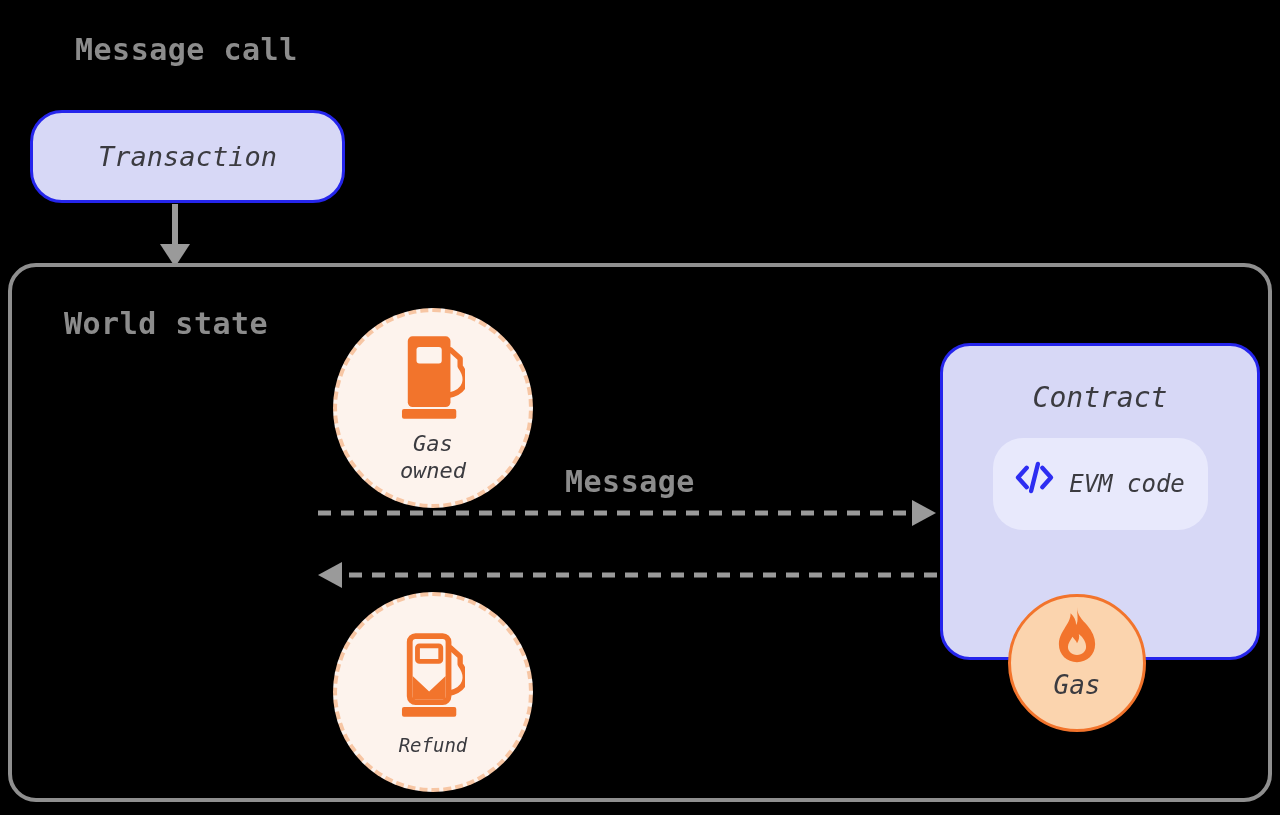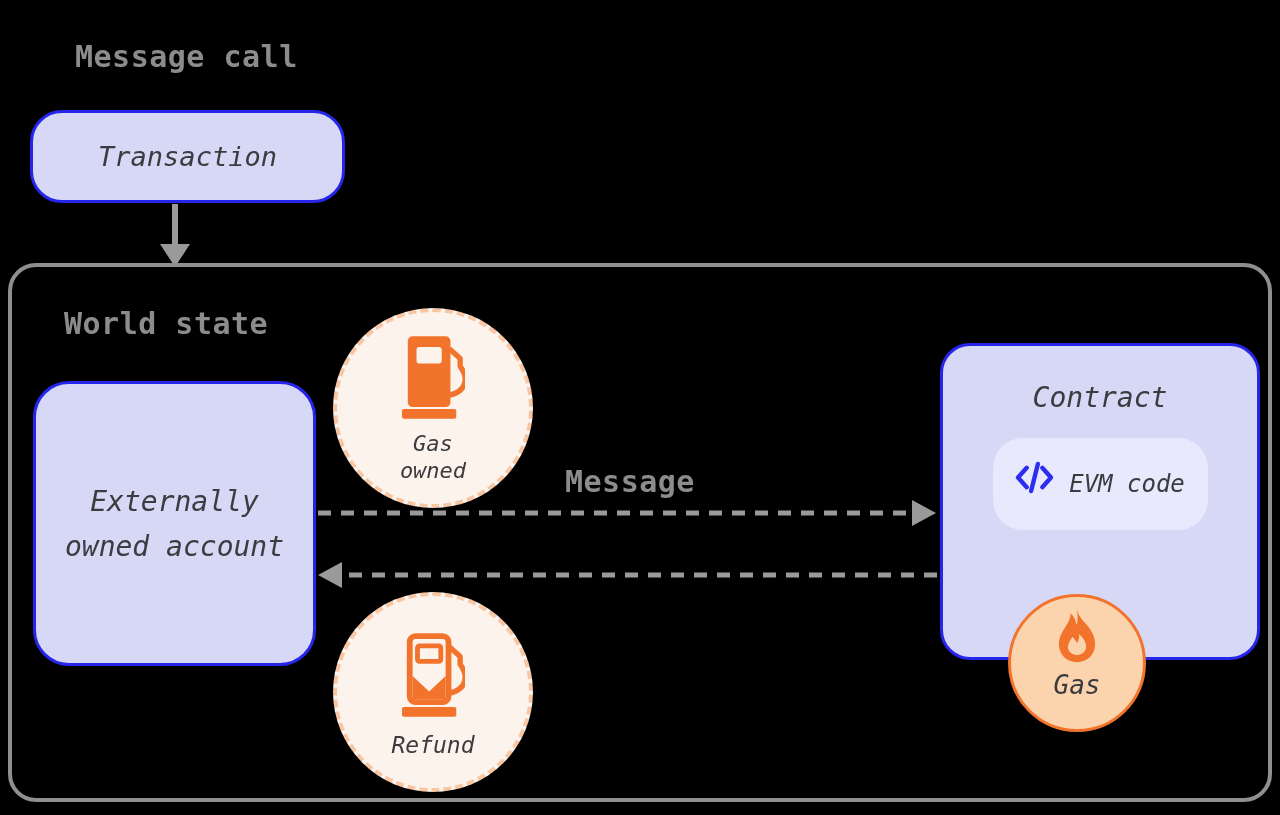--- a/index.html
+++ b/index.html
@@ -94,21 +94,21 @@
     display: flex;
     flex-direction: column;
     align-items: center;
     font-style: italic;
     color: var(--node-text, #3b3b40);
     text-align: center;
   }
   .gas-supply { left: 333px; top: 308px; padding-top: 22px; }
   .gas-supply .badge-label { font-size: 22px; line-height: 27px; margin-top: 6px; }
   .refund { left: 333px; top: 592px; padding-top: 36px; }
-  .refund .badge-label { font-size: 23px; line-height: 27px; margin-top: 10px; }
+  .refund .badge-label { font-size: 19px; line-height: 27px; margin-top: 10px; }
   .gas-badge {
     position: absolute;
     box-sizing: border-box;
     left: 1008px; top: 594px;
     width: 138px; height: 138px;
     border-radius: 50%;
     background: var(--gas-fill, #fbd4ae);
     border: 3px solid var(--accent-orange, #f2742c);
     display: flex;
     flex-direction: column;
@@ -124,21 +124,21 @@
     width: 1280px;
     height: 815px;
     pointer-events: none;
   }
 </style>
 </head>
 <body>
 
 <div class="stage">
 
-  <div class="heading" style="left:75px; top:39px;">Message call</div>
+  <div class="heading" style="left:75px; top:32px;">Message call</div>
 
   <div class="node transaction">
     <span class="node-line">Transaction</span>
   </div>
 
   <svg class="arrows" viewBox="0 0 1280 815">
     <g>
       <line x1="175" y1="204" x2="175" y2="246" stroke="var(--arrow-gray,#9a9a9a)" stroke-width="6"></line>
       <polygon points="160,244 190,244 175,267" fill="var(--arrow-gray,#9a9a9a)"></polygon>
     </g>
@@ -148,24 +148,20 @@
     </g>
     <g>
       <line x1="937" y1="575" x2="342" y2="575" stroke="var(--arrow-gray,#9a9a9a)" stroke-width="5" stroke-dasharray="13 10"></line>
       <polygon points="342,562 342,588 318,575" fill="var(--arrow-gray,#9a9a9a)"></polygon>
     </g>
   </svg>
 
   <div class="world-state"></div>
   <div class="heading ws-label">World state</div>
 
-  <div class="node eoa">
-    <span class="node-line">Externally</span>
-    <span class="node-line">owned account</span>
-  </div>
 
   <div class="badge-circle gas-supply">
     <span>
       <svg width="64" height="86" viewBox="0 0 66 88">
         <path d="M51 16 L61 25 L61 33 C70 45 68 59 49 63" fill="none" stroke="var(--accent-orange,#f2742c)" stroke-width="5.5" stroke-linecap="round" stroke-linejoin="round"></path>
         <rect x="7" y="2" width="44" height="73" rx="5" fill="var(--accent-orange,#f2742c)"></rect>
         <rect x="16" y="13" width="26" height="17" rx="3" fill="var(--badge-cream,#fdf3ed)"></rect>
         <rect x="1" y="77" width="56" height="10" rx="2" fill="var(--accent-orange,#f2742c)"></rect>
       </svg>
     </span>

